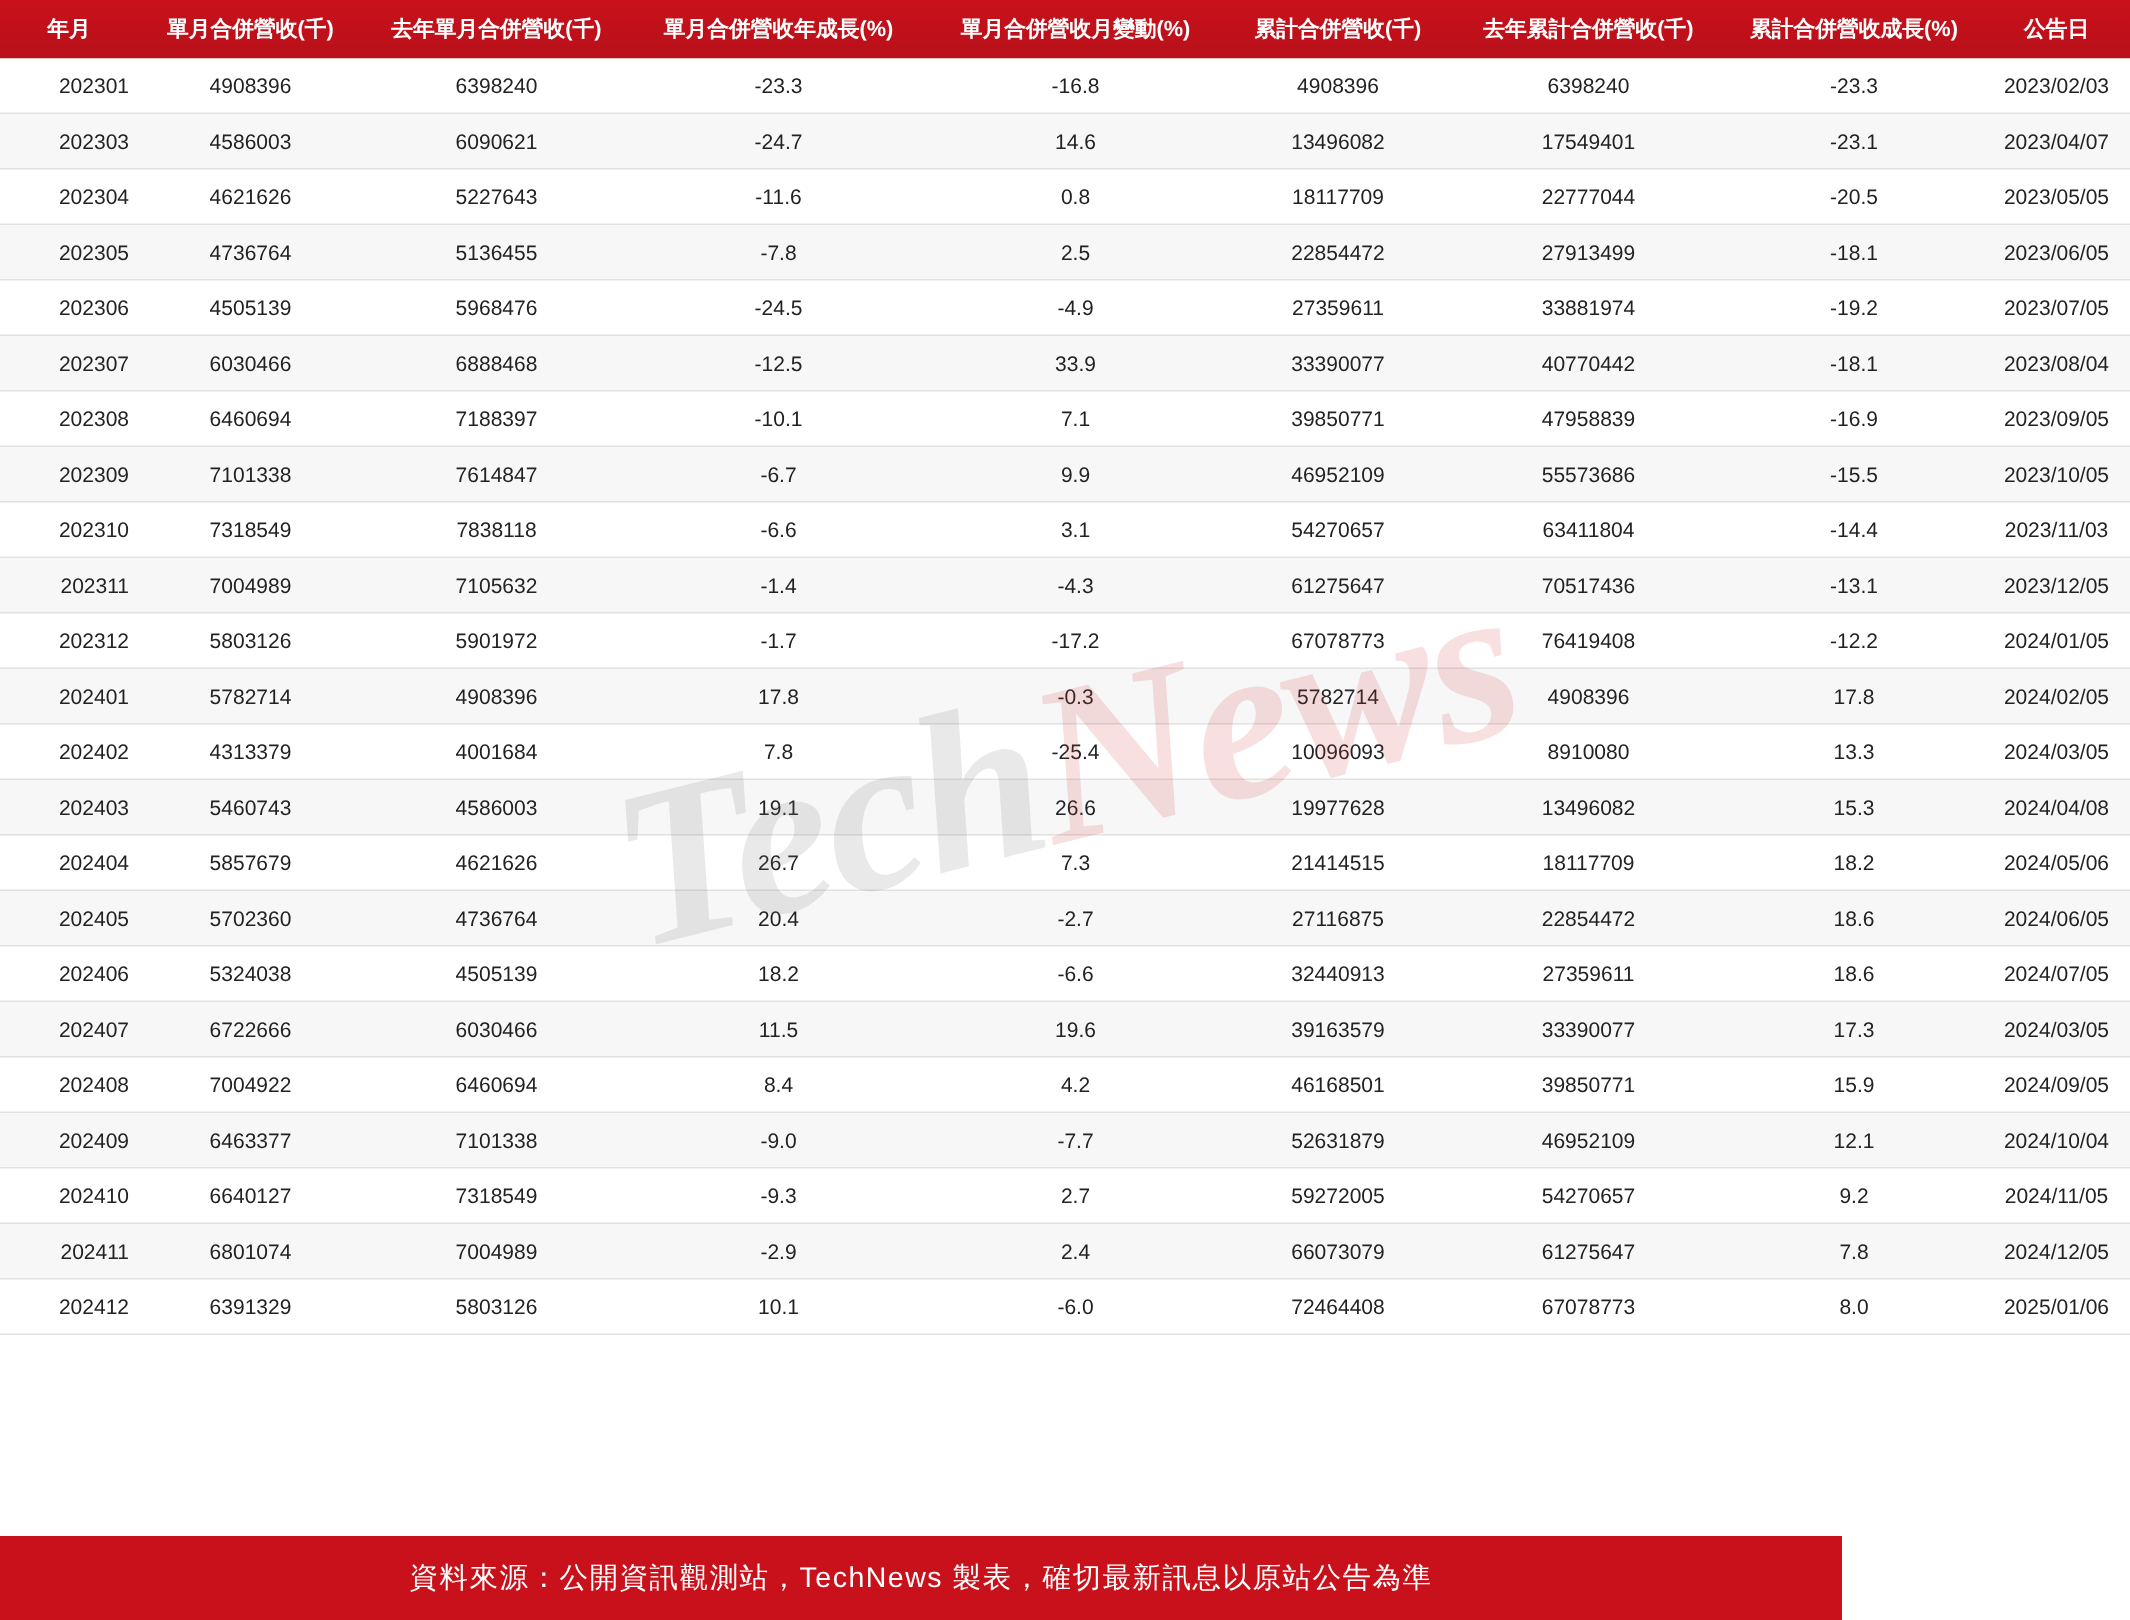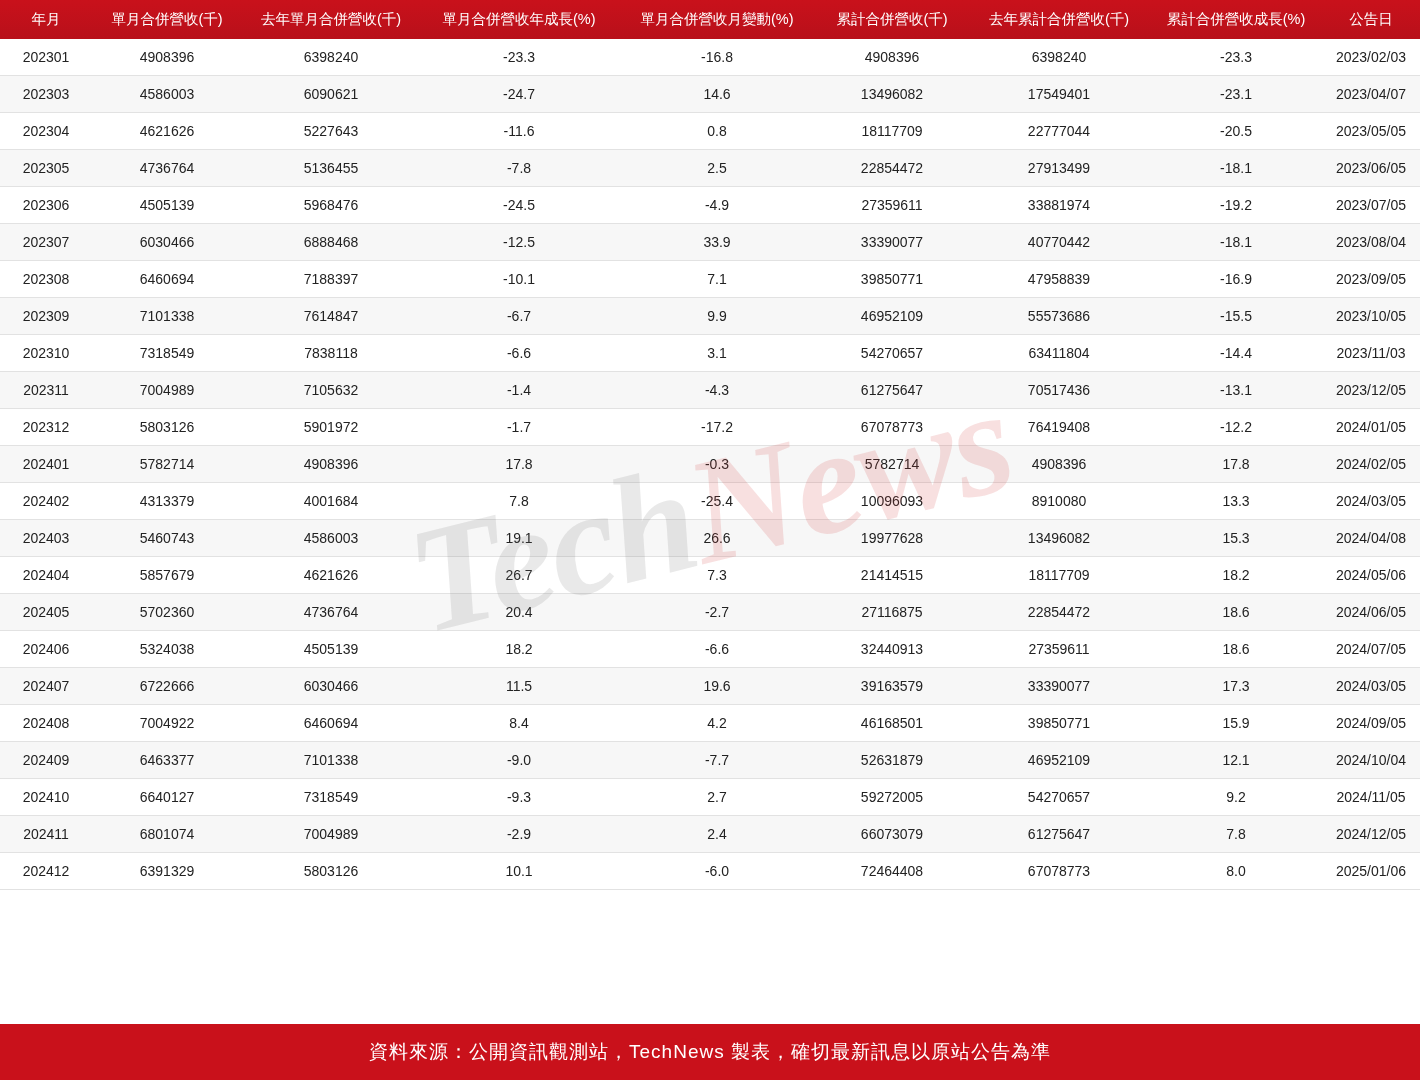--- a/index.html
+++ b/index.html
@@ -46,48 +46,48 @@
     width: 1420px;
     table-layout: fixed;
     position: relative;
     z-index: 2;
   }
   thead th {
     background: #c00d0d;
     background: linear-gradient(180deg, #c9111b 0%, #b8101a 100%);
     color: #ffffff;
     font-size: 14.5px;
-    font-weight: normal;
+    font-weight: bold;
     padding: 10px 4px;
     text-align: center;
     border: none;
     white-space: nowrap;
   }
   tbody td {
     font-size: 14px;
     color: #222222;
     text-align: center;
     padding: 10px 6px;
     border-bottom: 1px solid #e2e2e2;
     white-space: nowrap;
   }
   tbody tr:nth-child(even) td {
     background: #f7f7f7;
   }
   tbody tr:nth-child(odd) td {
     background: #ffffff;
   }
-  td.col-ym { text-align: center; }
+  td.col-ym { text-align: right; }
   td.num { text-align: center; }
 
   .footer {
     position: absolute;
     left: 0;
     bottom: 0;
-    width: 1420px;
+    width: 1228px;
     height: 56px;
     background: #c9111b;
     color: #ffffff;
     display: flex;
     align-items: center;
     justify-content: center;
     font-size: 19px;
     letter-spacing: 1px;
     z-index: 6;
   }

